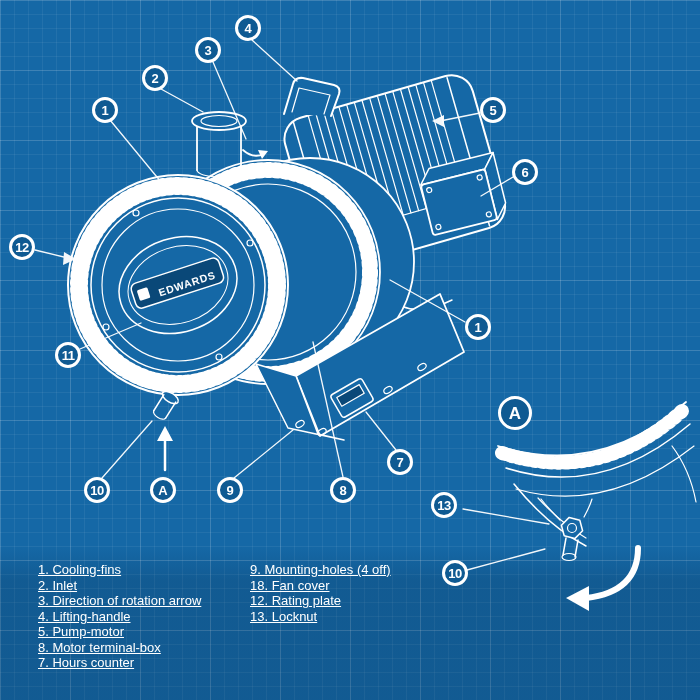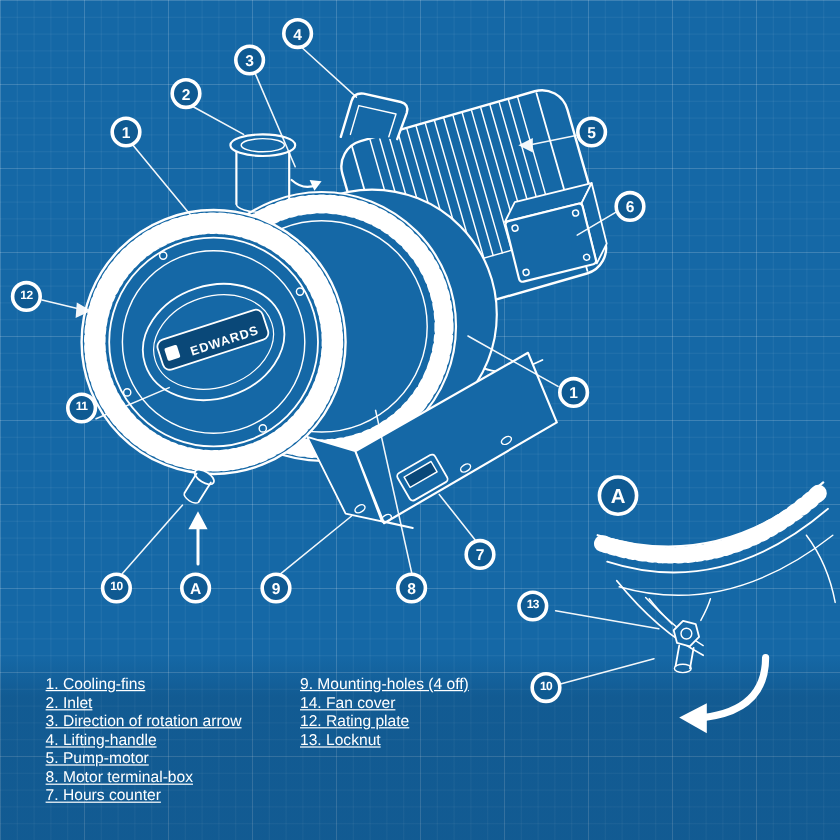--- a/index.html
+++ b/index.html
@@ -18,21 +18,21 @@
   svg.art{position:absolute;left:0;top:0;}
   .fb{fill:var(--background,#1568a6);}
   .fd{fill:var(--panel-dark,#0a4878);}
   .callout{
     position:absolute;width:26px;height:26px;border-radius:50%;
     border:3px solid #fff;background:var(--callout-fill,#0f5a92);
     color:#fff;font-weight:bold;font-size:13px;line-height:1;
     display:flex;align-items:center;justify-content:center;
     box-sizing:border-box;z-index:3;
   }
-  .callout.d2{font-size:10px;letter-spacing:-0.5px;}
+  .callout.d2{font-size:13px;letter-spacing:-0.5px;}
   .callout.big{width:34px;height:34px;font-size:17px;}
   .legend{position:absolute;left:38px;top:562px;display:flex;z-index:3;}
   .legend ul{list-style:none;margin:0;padding:0;width:212px;}
   .legend li{color:#fff;font-size:13px;line-height:15.5px;white-space:nowrap;text-decoration:underline;}
 </style>
 </head>
 <body>
 
 <div class="stage">
 
@@ -171,21 +171,21 @@
   </svg>
 
   <div class="callout" style="left:235px;top:15px">4</div>
   <div class="callout" style="left:195px;top:37px">3</div>
   <div class="callout" style="left:142px;top:65px">2</div>
   <div class="callout" style="left:92px;top:97px">1</div>
   <div class="callout" style="left:480px;top:97px">5</div>
   <div class="callout" style="left:512px;top:159px">6</div>
   <div class="callout d2" style="left:9px;top:234px">12</div>
   <div class="callout" style="left:465px;top:314px">1</div>
-  <div class="callout d2" style="left:55px;top:327px">11</div>
+  <div class="callout d2" style="left:55px;top:342px">11</div>
   <div class="callout d2" style="left:84px;top:477px">10</div>
   <div class="callout" style="left:150px;top:477px">A</div>
   <div class="callout" style="left:217px;top:477px">9</div>
   <div class="callout" style="left:330px;top:477px">8</div>
   <div class="callout" style="left:387px;top:449px">7</div>
   <div class="callout big" style="left:498px;top:396px">A</div>
   <div class="callout d2" style="left:431px;top:492px">13</div>
   <div class="callout d2" style="left:442px;top:560px">10</div>
 
   <div class="legend">
@@ -193,19 +193,19 @@
       <li>1. Cooling-fins</li>
       <li>2. Inlet</li>
       <li>3. Direction of rotation arrow</li>
       <li>4. Lifting-handle</li>
       <li>5. Pump-motor</li>
       <li>8. Motor terminal-box</li>
       <li>7. Hours counter</li>
     </ul>
     <ul>
       <li>9. Mounting-holes (4 off)</li>
-      <li>14. Fan cover</li>
+      <li>18. Fan cover</li>
       <li>12. Rating plate</li>
       <li>13. Locknut</li>
     </ul>
   </div>
 
 </div>
 
 </body></html>

